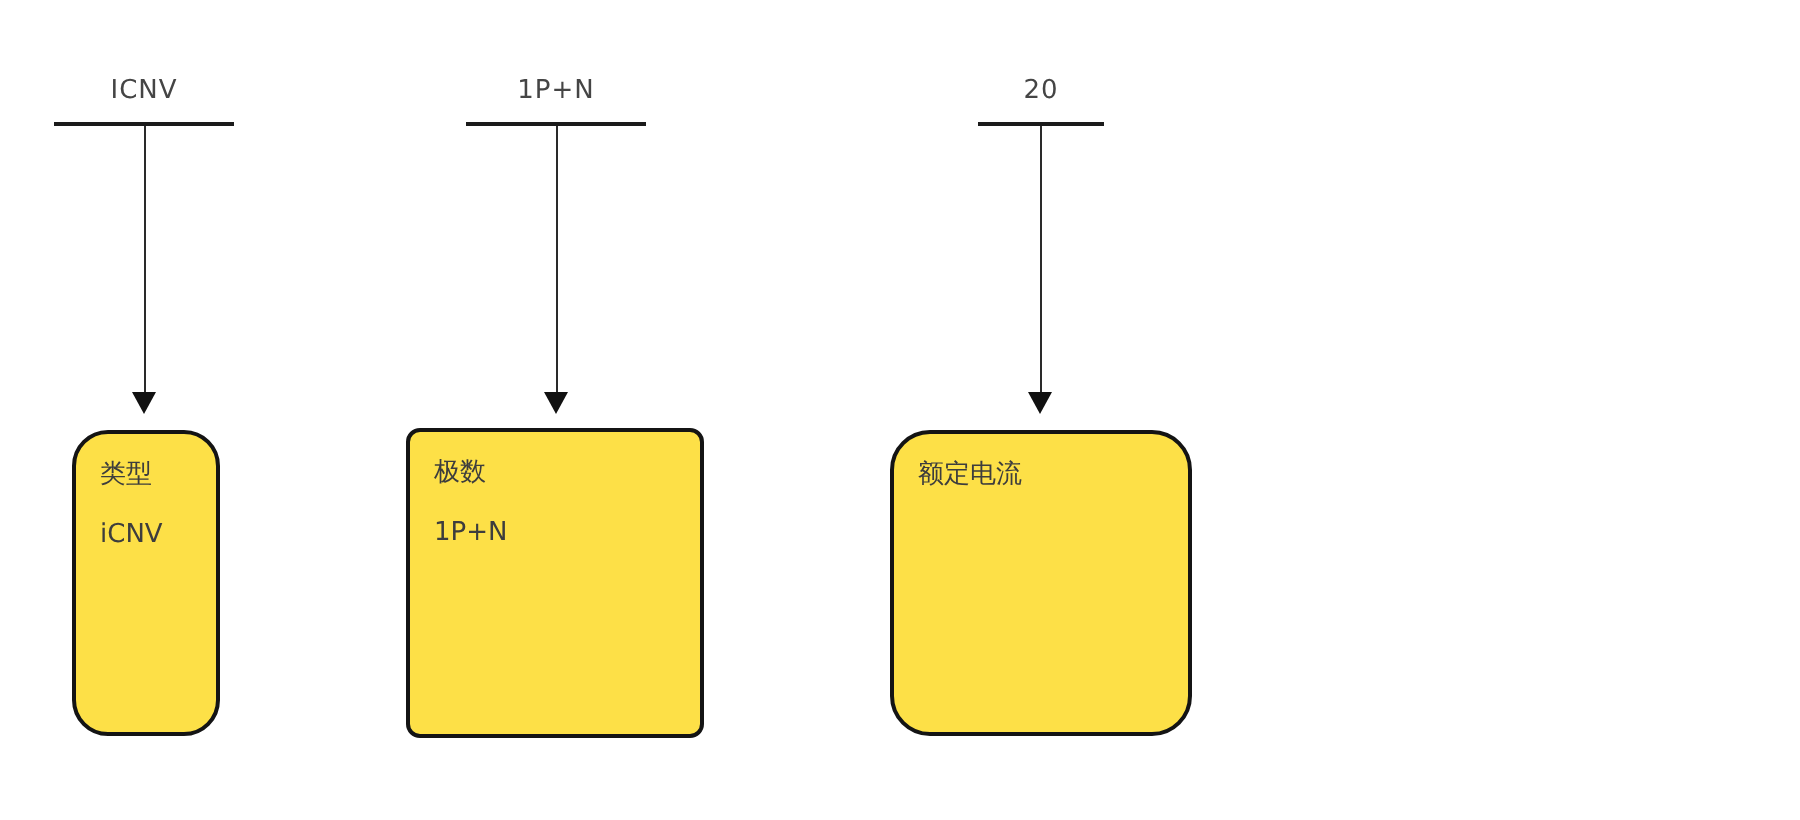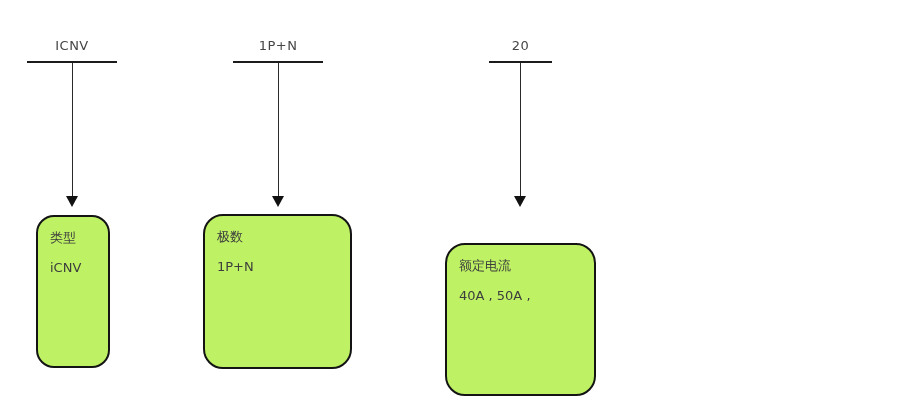--- a/index.html
+++ b/index.html
@@ -42,21 +42,21 @@
     top: 196px;
     width: 0;
     height: 0;
     border-left: 6px solid transparent;
     border-right: 6px solid transparent;
     border-top: 11px solid #111111;
   }
   .infobox {
     position: absolute;
     box-sizing: border-box;
-    background: #bef264;
+    background: #fde047;
     border: 2px solid #141414;
     border-radius: 18px;
     padding: 6px 8px 6px 12px;
     color: #3d3d3d;
     font-size: 13px;
   }
   .infobox .row {
     line-height: 30px;
     white-space: nowrap;
   }
@@ -64,27 +64,27 @@
   .c1 .code-label     { left: 27px;  width: 90px; }
   .c1 .code-underline { left: 27px;  width: 90px; }
   .c1 .vline          { left: 72px; }
   .c1 .arrowhead      { left: 66px; }
   .c1 .infobox        { left: 36px;  top: 215px; width: 74px;  height: 153px; }
   
   .c2 .code-label     { left: 233px; width: 90px; }
   .c2 .code-underline { left: 233px; width: 90px; }
   .c2 .vline          { left: 278px; }
   .c2 .arrowhead      { left: 272px; }
-  .c2 .infobox        { left: 203px; top: 214px; width: 149px; height: 155px; border-radius: 20px; }
+  .c2 .infobox        { left: 203px; top: 214px; width: 149px; height: 155px; border-radius: 7px; }
   
   .c3 .code-label     { left: 489px; width: 63px; }
   .c3 .code-underline { left: 489px; width: 63px; }
   .c3 .vline          { left: 520px; }
   .c3 .arrowhead      { left: 514px; }
-  .c3 .infobox        { left: 445px; top: 215px; width: 151px; height: 153px; border-radius: 20px; margin-top: 28px; }
+  .c3 .infobox        { left: 445px; top: 215px; width: 151px; height: 153px; border-radius: 20px; }
 </style>
 </head>
 <body>
 
 <div id="canvas">
 
   <div class="c1">
     <div class="code-label">ICNV</div>
     <div class="code-underline"></div>
     <div class="vline"></div>
@@ -106,17 +106,16 @@
     </div>
   </div>
 
   <div class="c3">
     <div class="code-label">20</div>
     <div class="code-underline"></div>
     <div class="vline"></div>
     <div class="arrowhead"></div>
     <div class="infobox">
       <div class="row">额定电流</div>
-      <div class="row">40A , 50A ,</div>
     </div>
   </div>
 
 </div>
 
 </body></html>

